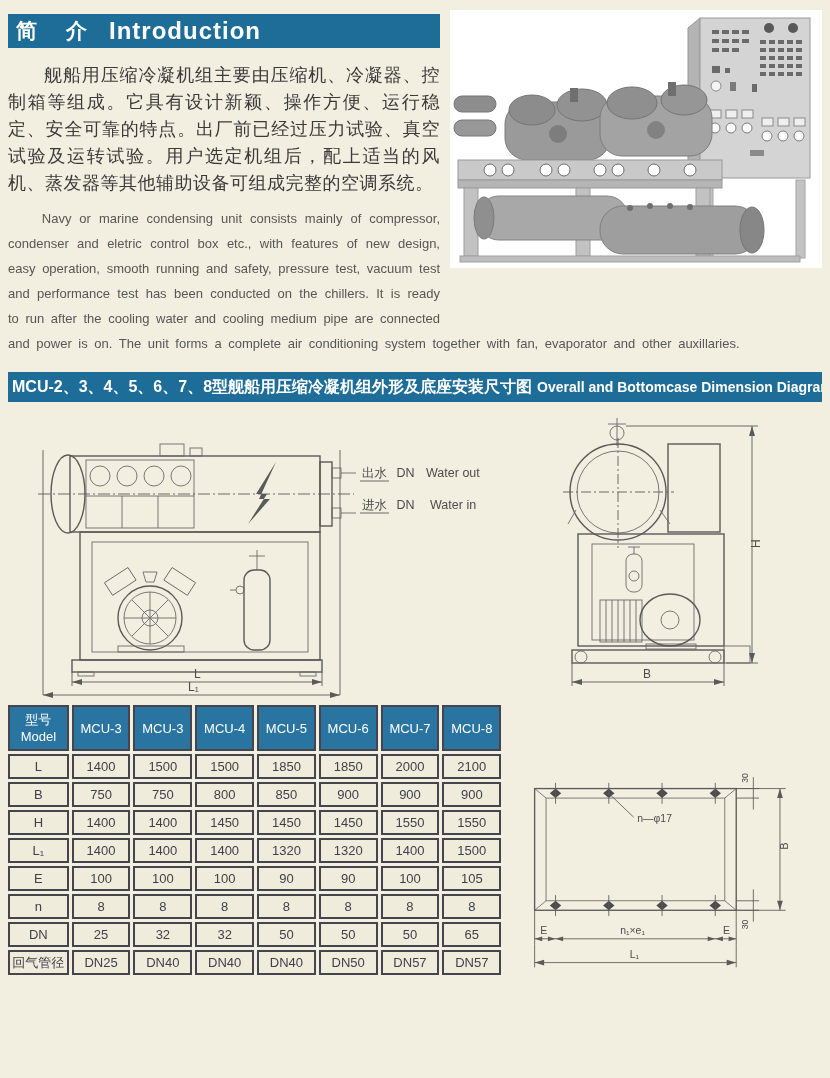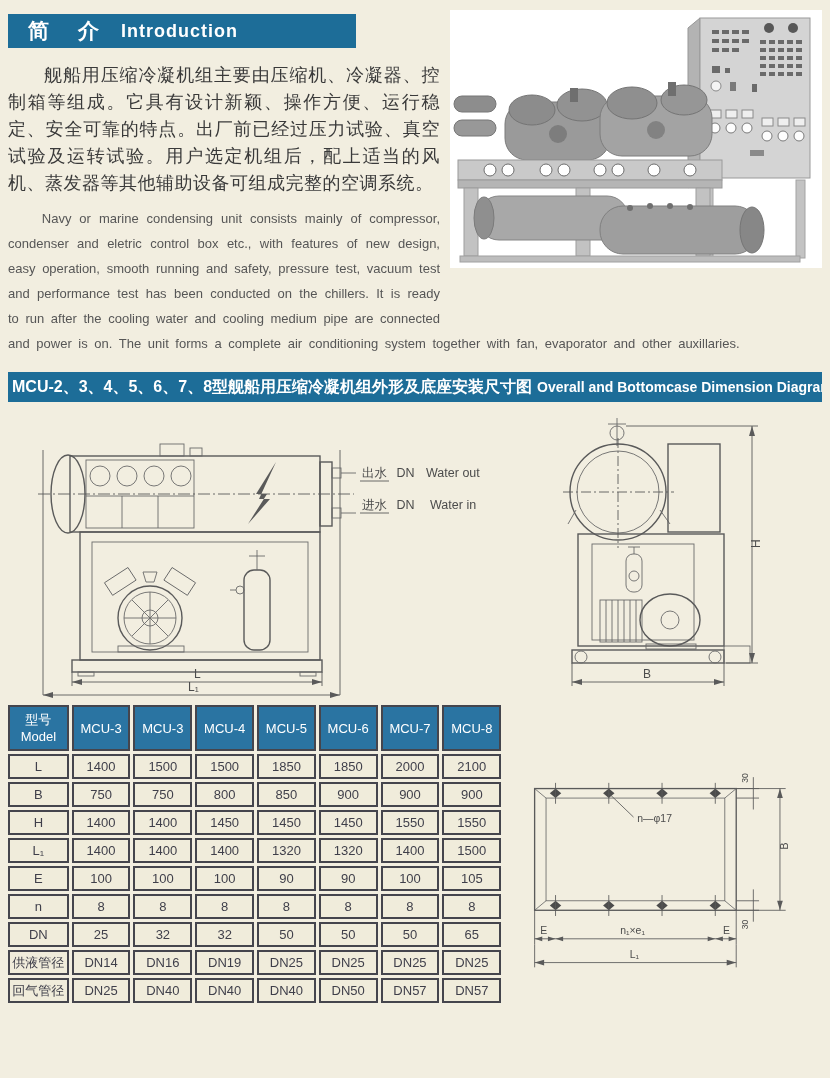--- a/index.html
+++ b/index.html
@@ -7,26 +7,26 @@
     width:830px;height:1078px;box-sizing:border-box;
     padding:8px 8px 0 8px;overflow:hidden;
     background:#f2eee0;
     font-family:"Liberation Sans","DejaVu Sans",sans-serif;
   }
   .photo-float{
     float:right;width:372px;height:258px;margin:2px 0 50px 10px;
     background:#ffffff;
   }
   .intro-bar{
-    width:348px;height:34px;background:#1d6d98;color:#fff;
-    display:flex;align-items:center;gap:18px;padding-left:20px;
+    width:432px;height:34px;background:#1d6d98;color:#fff;
+    display:flex;align-items:center;gap:18px;padding-left:8px;
     box-sizing:border-box;margin-top:6px;
   }
   .intro-bar .zh{font-size:21px;font-weight:bold;letter-spacing:4px;}
-  .intro-bar .en{font-size:18px;font-weight:bold;letter-spacing:1px;}
+  .intro-bar .en{font-size:24px;font-weight:bold;letter-spacing:1px;}
   .zh-para{
     margin:14px 0 0 0;font-size:18px;line-height:27px;color:#3a3a3a;
     text-align:justify;text-indent:2em;letter-spacing:.5px;
   }
   .en-para{
     margin:9px 0 0 0;font-size:13px;line-height:25px;color:#565656;
     text-align:justify;text-indent:2.6em;word-spacing:3px;
   }
   .banner{
     clear:both;margin-top:16px;height:30px;background:#1d6d98;color:#fff;
@@ -421,30 +421,20 @@
           <td class="rowlabel">DN</td>
           <td>25</td>
           <td>32</td>
           <td>32</td>
           <td>50</td>
           <td>50</td>
           <td>50</td>
           <td>65</td>
         </tr>
         <tr>
-          <td class="rowlabel">供液管径</td>
-          <td>DN14</td>
-          <td>DN16</td>
-          <td>DN19</td>
-          <td>DN25</td>
-          <td>DN25</td>
-          <td>DN25</td>
-          <td>DN25</td>
-        </tr>
-        <tr>
           <td class="rowlabel">回气管径</td>
           <td>DN25</td>
           <td>DN40</td>
           <td>DN40</td>
           <td>DN40</td>
           <td>DN50</td>
           <td>DN57</td>
           <td>DN57</td>
         </tr>
       </tbody>

